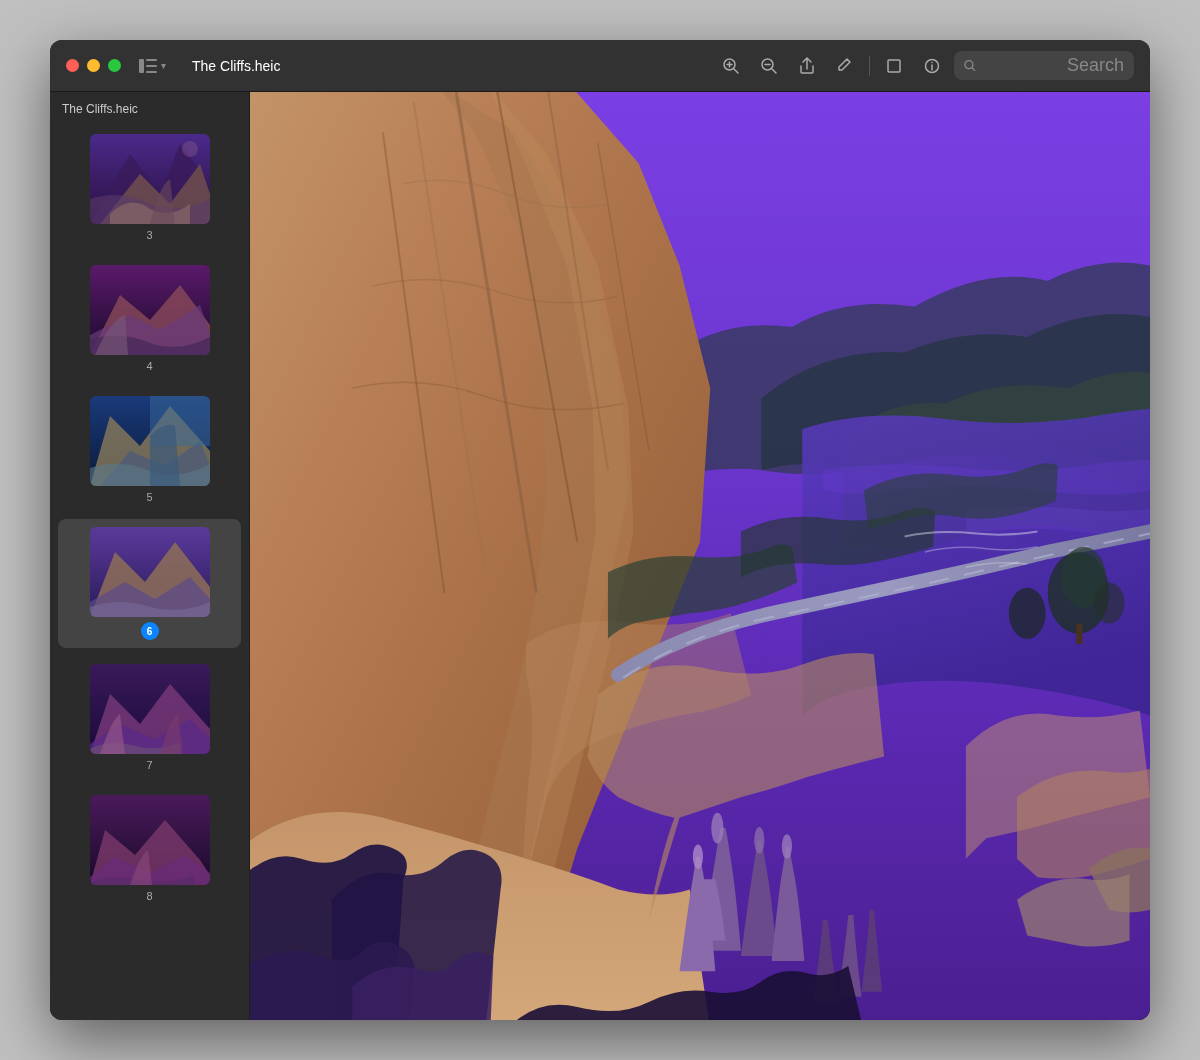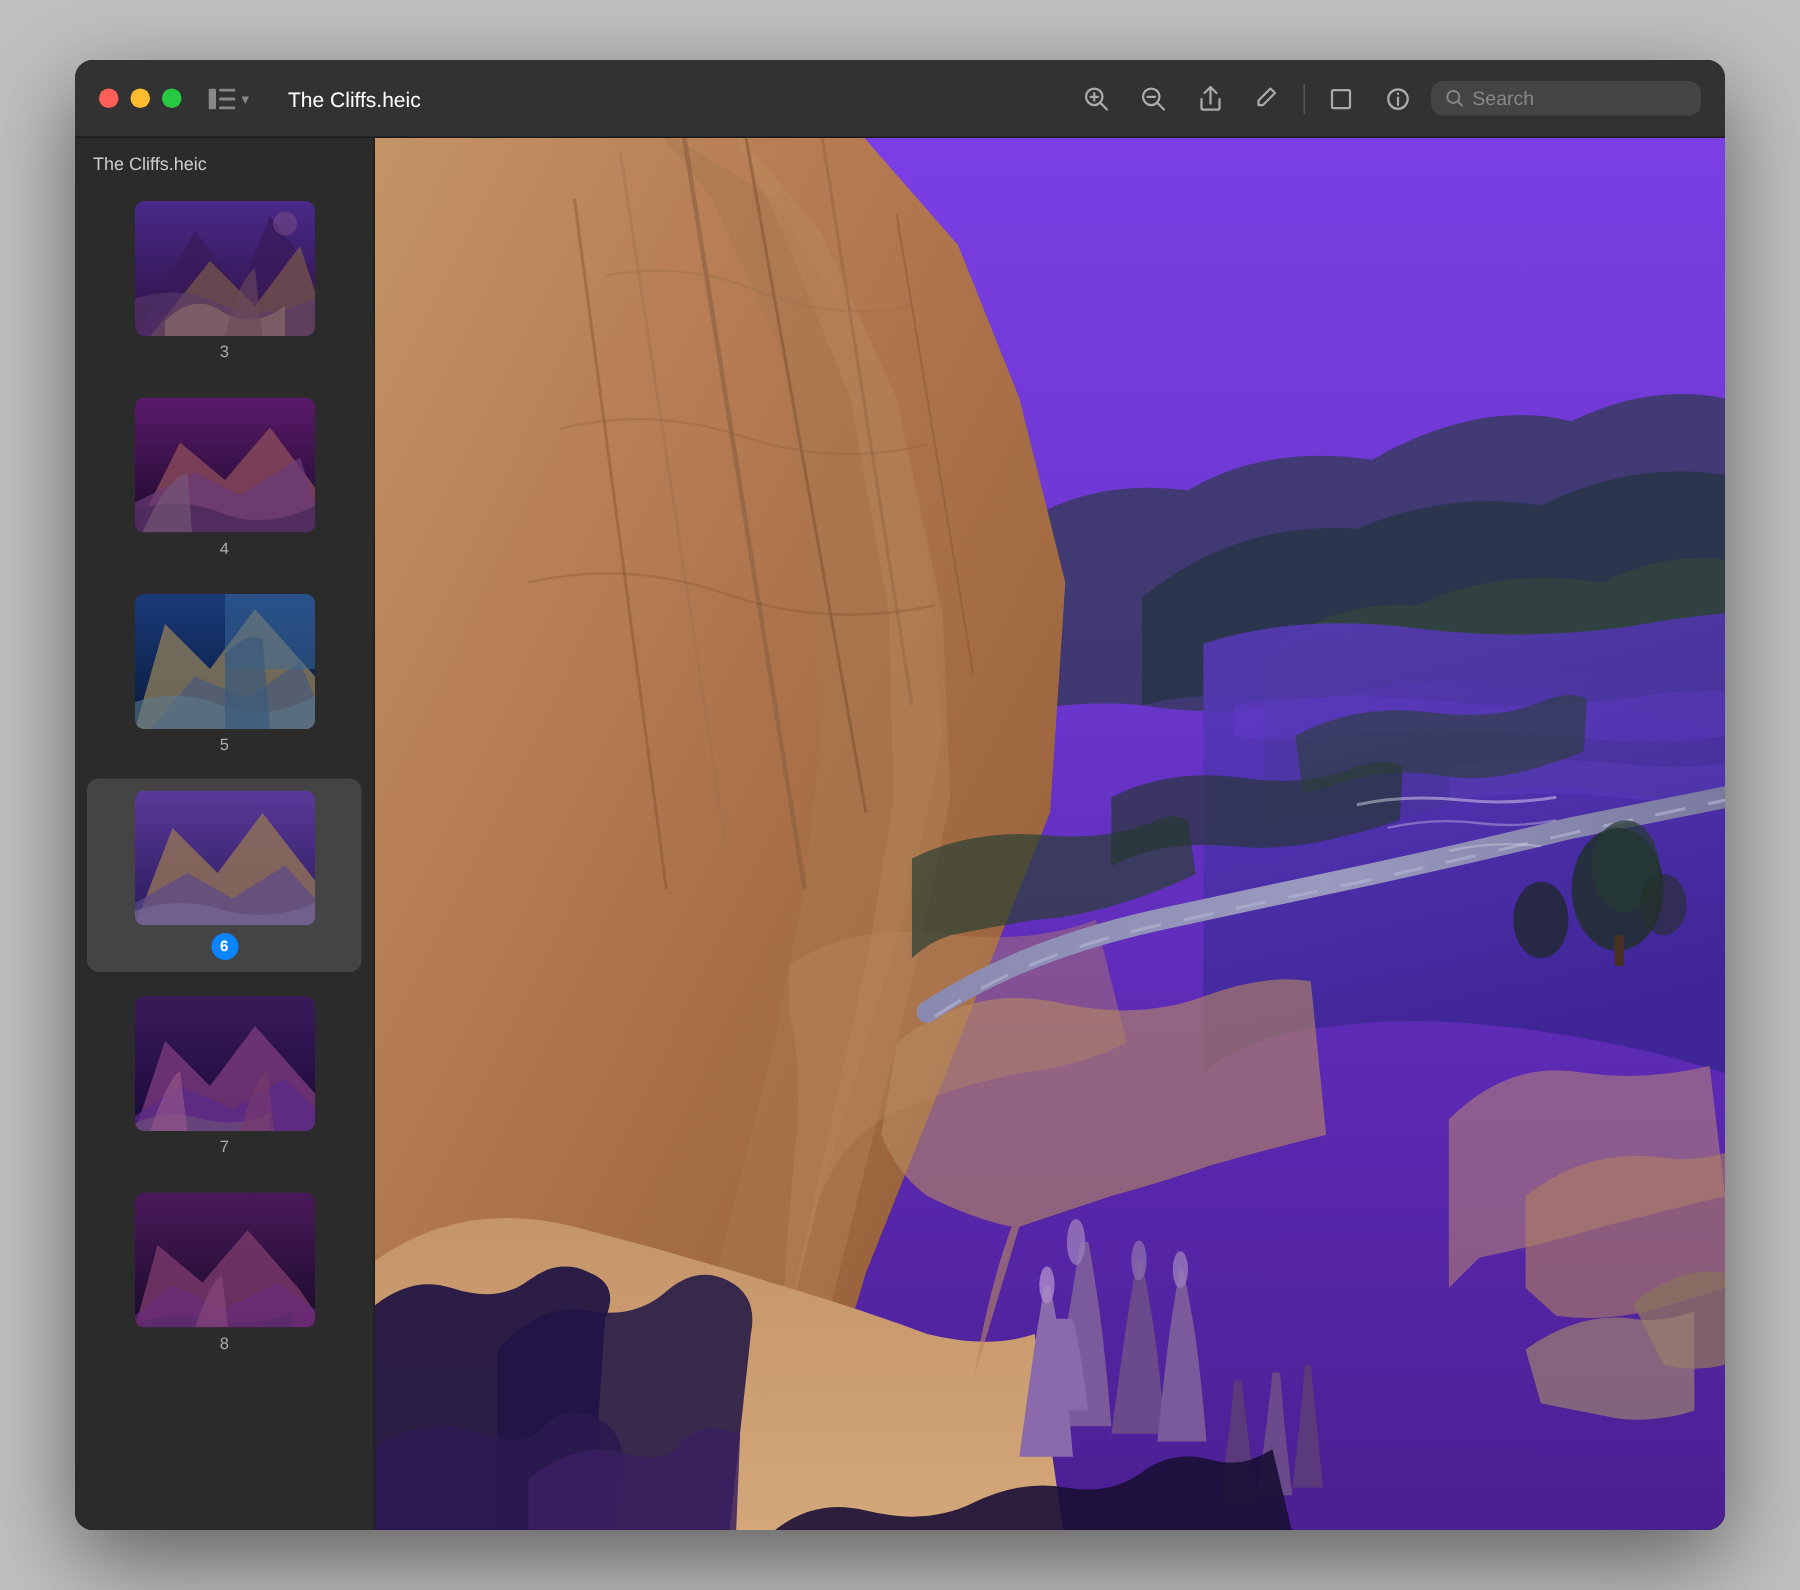--- a/index.html
+++ b/index.html
@@ -103,22 +103,23 @@
       padding: 4px 10px;
       gap: 6px;
       width: 180px;
     }
 
     .search-bar input {
       background: transparent;
       border: none;
       outline: none;
       color: #f9a8d4;
-      font-size: 13px;
+      font-size: 18px;
       width: 100%;
+      text-align: right;
     }
 
     .search-bar input::placeholder {
       color: #888;
     }
 
     
     .main-content {
       display: flex;
       flex: 1;

